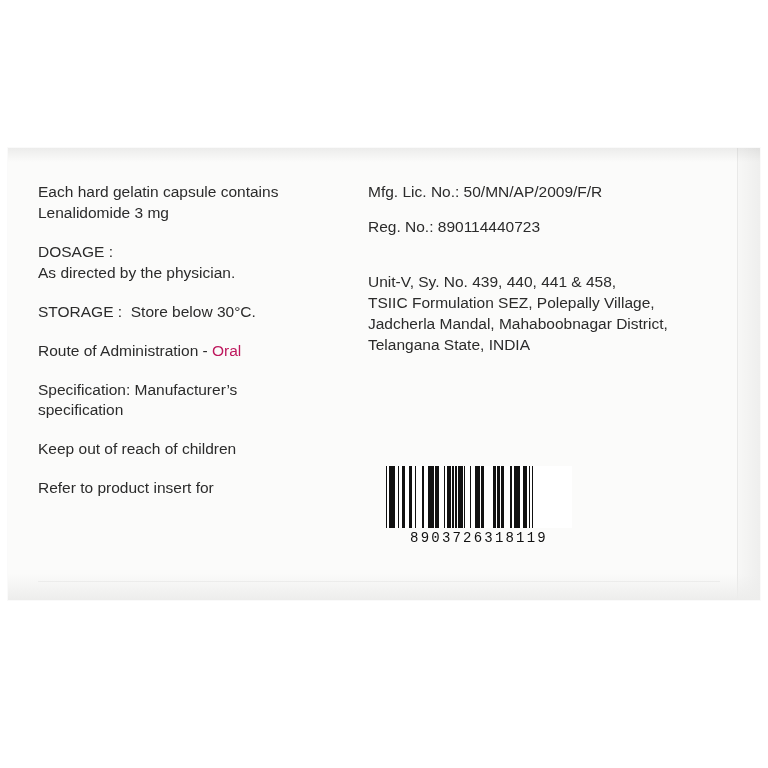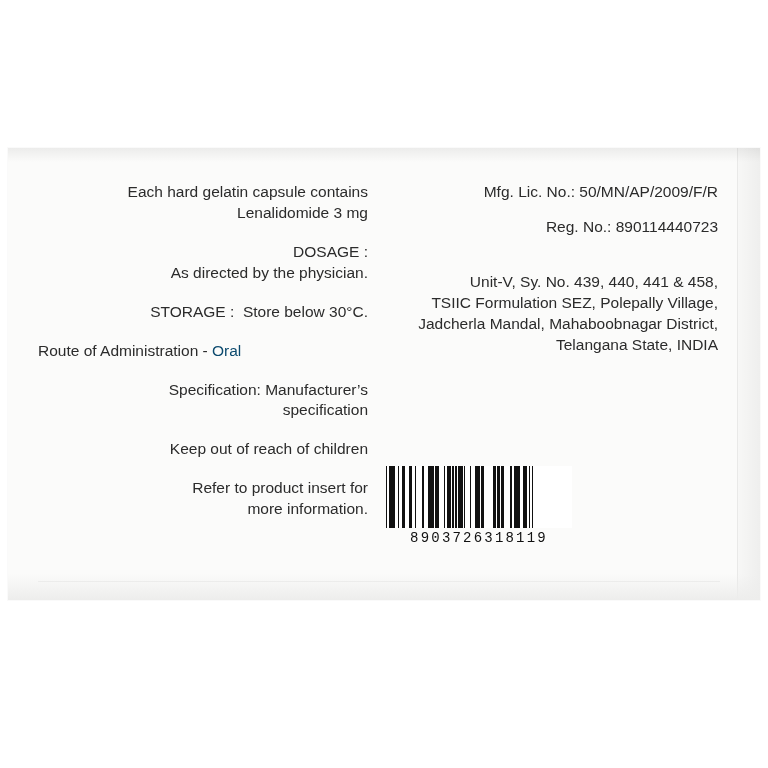--- a/index.html
+++ b/index.html
@@ -91,23 +91,23 @@
     left: 360px;
     top: 34px;
     width: 350px;
     color: #2b2b2b;
     font-size: 15.5px;
     line-height: 1.35;
   }
 
   .blk { margin-bottom: 18px; }
   .blk.tight { margin-bottom: 14px; }
-  .line { white-space: pre-wrap; text-align: right; }
-
-  .red { color: #0c4a6e; }
+  .line { white-space: pre-wrap; }
+
+  .red { color: #be185d; }
   .red-bold { color: #cf1f24; font-weight: bold; letter-spacing: 0.2px; }
 
   
   .barcode-wrap {
     position: absolute;
     left: 378px;
     top: 318px;
     width: 186px;
   }
   .barcode {
@@ -162,21 +162,20 @@
         <div class="line">Specification: Manufacturer’s</div>
         <div class="line">specification</div>
       </div>
 
       <div class="blk">
         <div class="line">Keep out of reach of children</div>
       </div>
 
       <div class="blk">
         <div class="line">Refer to product insert for</div>
-        <div class="line">more information.</div>
       </div>
 
     </div>
 
     <div class="right-col">
 
       <div class="blk tight">
         <div class="line">Mfg. Lic. No.: 50/MN/AP/2009/F/R</div>
       </div>
 

